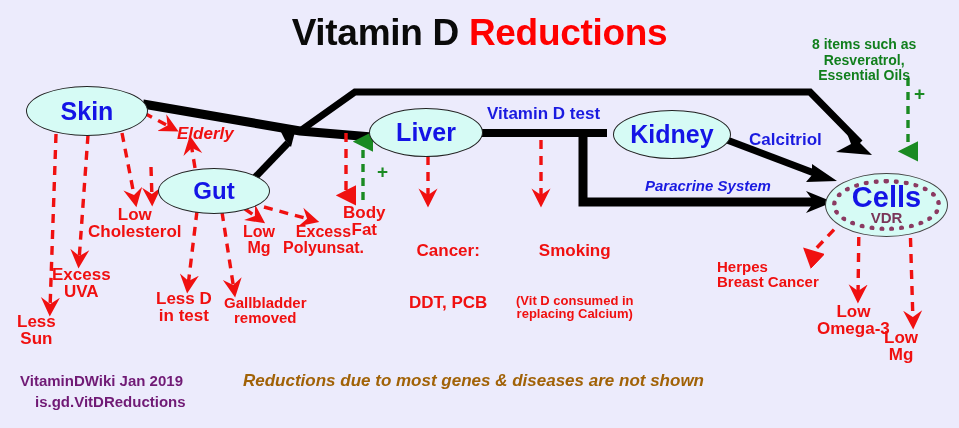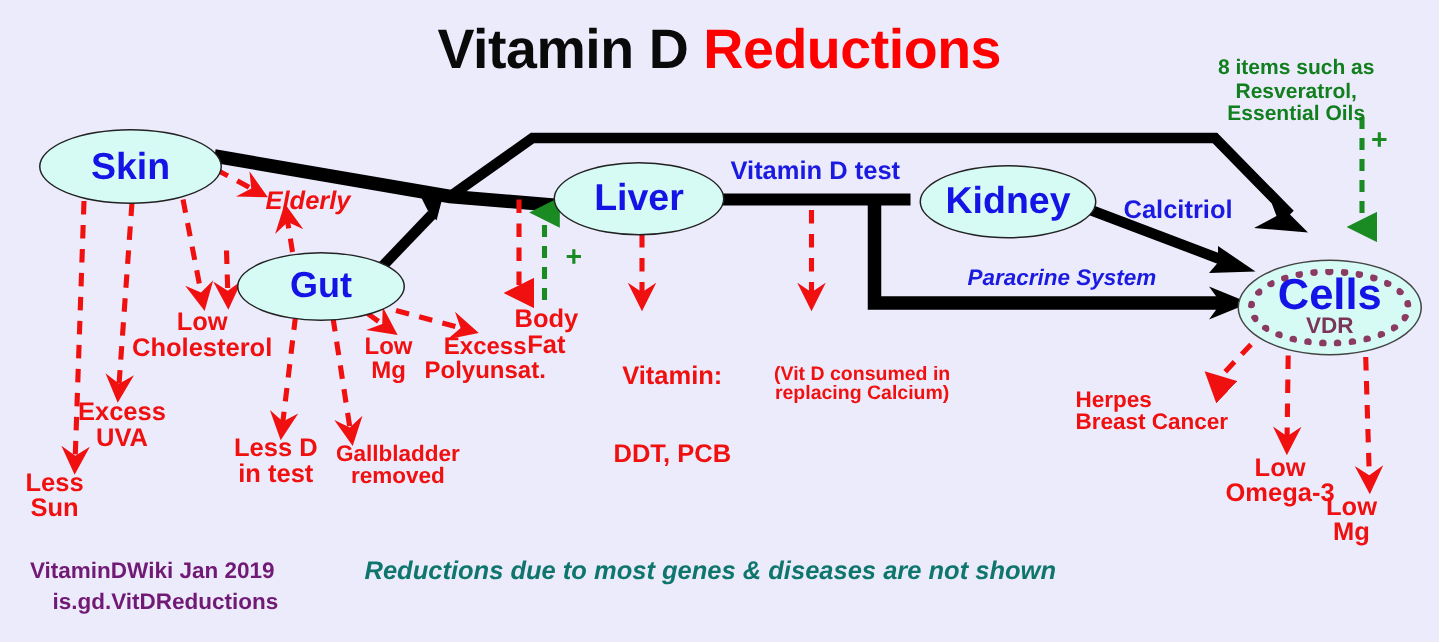--- a/index.html
+++ b/index.html
@@ -46,21 +46,21 @@
   #node-cells .cells-txt{position:relative;z-index:2;line-height:0.92;}
   #node-cells .vdr{
     position:relative;z-index:2;
     font-size:15px;color:#7a3558;font-weight:bold;margin-top:-1px;
   }
   
   .blue{color:#1a1ae0;font-weight:bold;}
   #lab-vitdtest{left:487px;top:105px;font-size:17px;}
   #lab-calcitriol{left:749px;top:131px;font-size:17px;}
   #lab-paracrine{left:645px;top:178px;font-size:15px;font-style:italic;}
-  #footer-note{left:243px;top:372px;font-size:17px;font-style:italic;color:#0f766e;font-weight:bold;}
+  #footer-note{left:243px;top:372px;font-size:17px;font-style:italic;color:#a16207;font-weight:bold;}
   
   .blk{color:#701a75;font-weight:bold;font-size:15px;}
   #attrib1{left:20px;top:373px;}
   #attrib2{left:35px;top:394px;}
   
   .red-lab{color:#f01010;font-weight:bold;text-align:center;}
   #lab-elderly{left:177px;top:125px;font-size:17px;font-style:italic;}
   #lab-lesssun{left:17px;top:313px;font-size:17px;}
   #lab-excessuva{left:52px;top:266px;font-size:17px;}
   #lab-lowchol{left:88px;top:206px;font-size:17px;}
@@ -214,25 +214,26 @@
   <div class="lbl red-lab" id="lab-gallbladder">Gallbladder
 removed</div>
   <div class="lbl red-lab" id="lab-lowmg1">Low
 Mg</div>
   <div class="lbl red-lab" id="lab-excesspoly">Excess
 Polyunsat.</div>
   <div class="lbl red-lab" id="lab-bodyfat">Body
 Fat</div>
 
   <div class="lbl red-lab" id="lab-toxins">
-    <div>Vitamin:</div>
+    <div>Cancer:</div>
     <div class="sub">DDT, PCB</div>
   </div>
 
   <div class="lbl red-lab" id="lab-smoking">
+    <div>Smoking</div>
     <div class="sub">(Vit D consumed in
 replacing Calcium)</div>
   </div>
 
   <div class="lbl red-lab" id="lab-herpes">Herpes
 Breast Cancer</div>
   <div class="lbl red-lab" id="lab-lowomega">Low
 Omega-3</div>
   <div class="lbl red-lab" id="lab-lowmg2">Low
 Mg</div>

